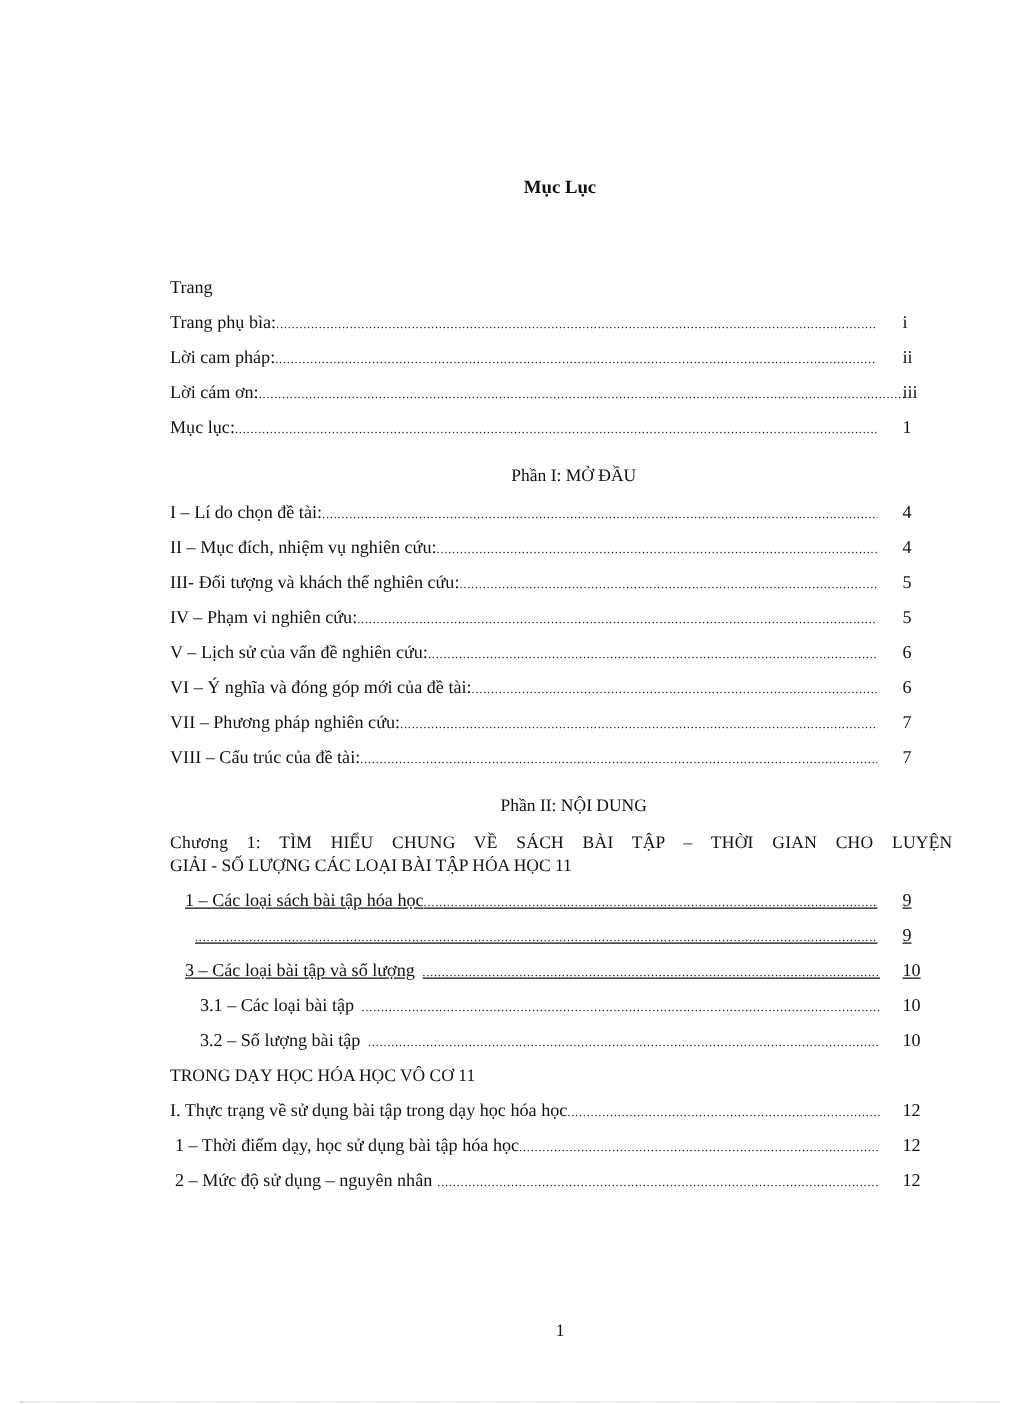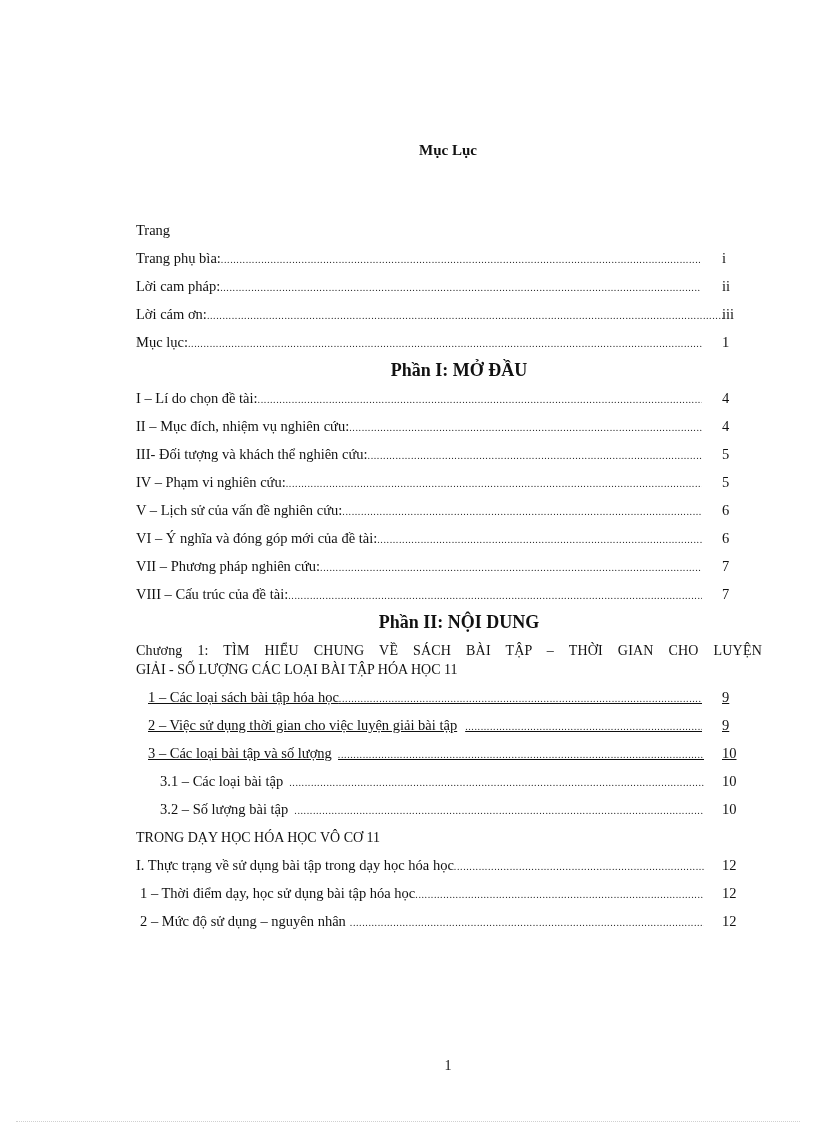--- a/index.html
+++ b/index.html
@@ -65,23 +65,24 @@
       text-align: left;
       padding-left: 0;
     }
     .indent1 { padding-left: 12px; text-decoration: underline; }
     .indent2 { padding-left: 24px; }
     .indent1-sub { padding-left: 4px; }
     .section-head {
       height: 28px;
       line-height: 24px;
       text-align: center;
-      font-weight: bold;
-      font-size: 18px;
+      font-weight: normal;
+      font-size: 14px;
       padding-left: 20px;
+      margin-top: 12px;
     }
     .chapter {
       text-align: justify;
       text-align-last: left;
       line-height: 19px;
       padding-top: 3px;
       padding-bottom: 6px;
       font-size: 14px;
     }
     .chapter .first-line {
@@ -189,21 +190,20 @@
       <span class="first-line">Chương 1: TÌM HIỂU CHUNG VỀ SÁCH BÀI TẬP – THỜI GIAN CHO LUYỆN</span>
       <span>GIẢI - SỐ LƯỢNG CÁC LOẠI BÀI TẬP HÓA HỌC 11</span>
     </div>
 
     <div class="row indent1">
       <span class="label">1 – Các loại sách bài tập hóa học</span>
       <span class="leader"></span>
       <span class="page-num" style="padding-left:2px">9</span>
     </div>
     <div class="row indent1">
-      <span class="label">2 – Việc sử dụng thời gian cho việc luyện giải bài tập</span>
       <span class="leader" style="margin-left:8px"></span>
       <span class="page-num" style="padding-left:2px">9</span>
     </div>
     <div class="row indent1">
       <span class="label">3 – Các loại bài tập và số lượng</span>
       <span class="leader" style="margin-left:6px"></span>
       <span class="page-num">10</span>
     </div>
     <div class="row indent2">
       <span class="label">3.1 – Các loại bài tập</span>

